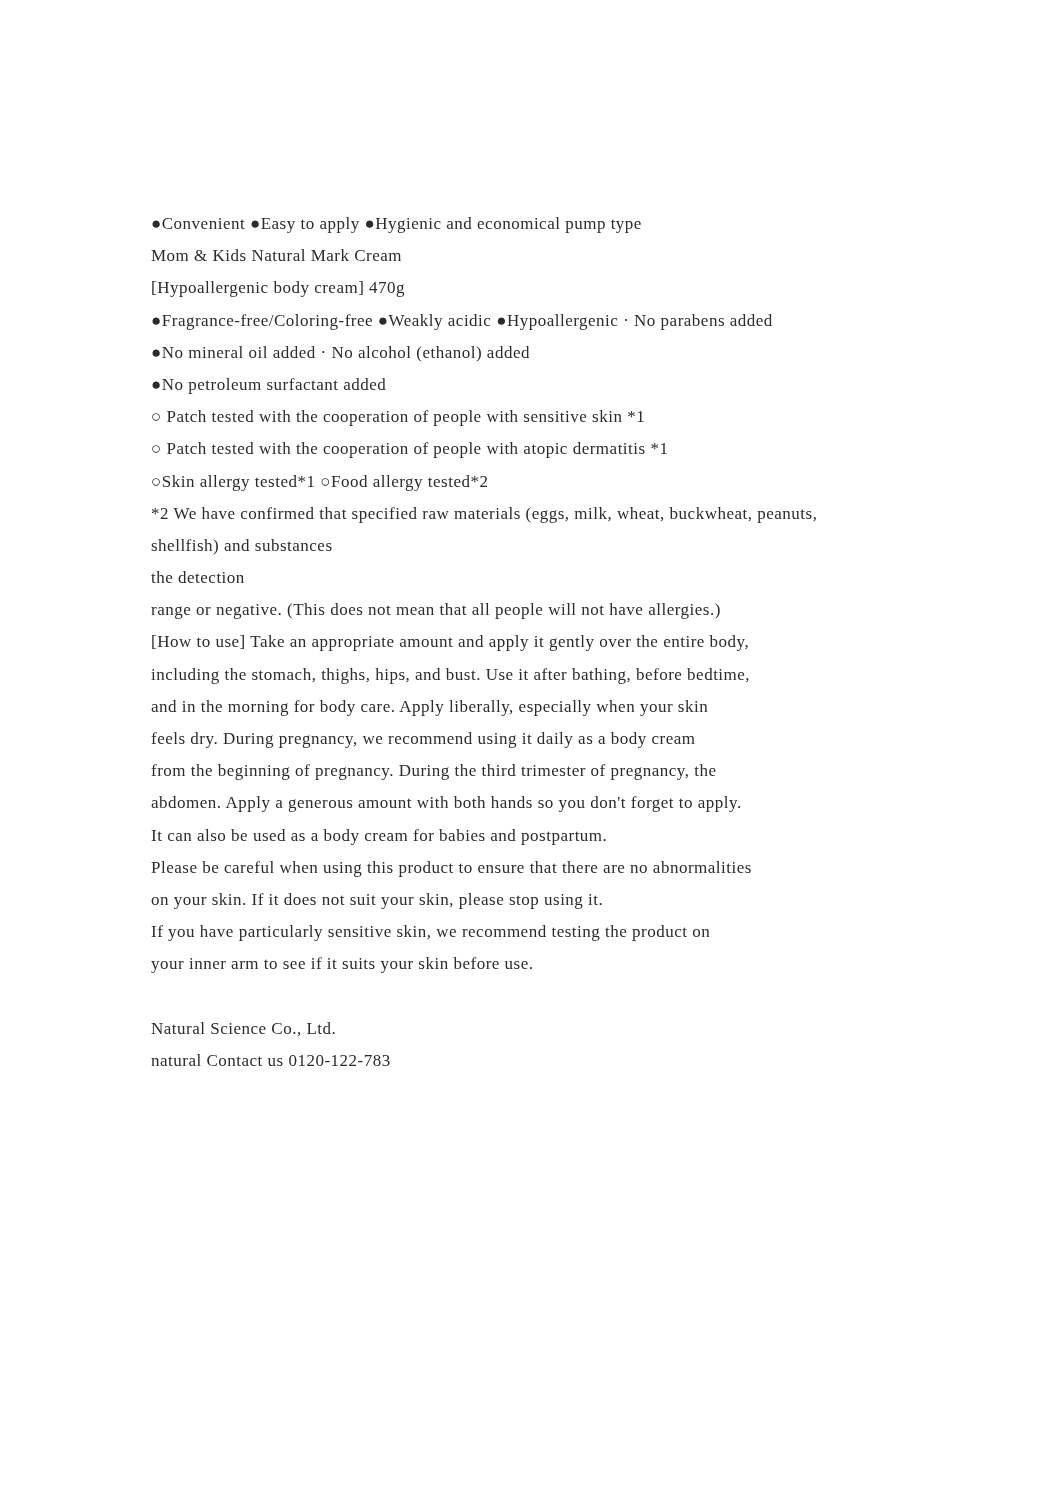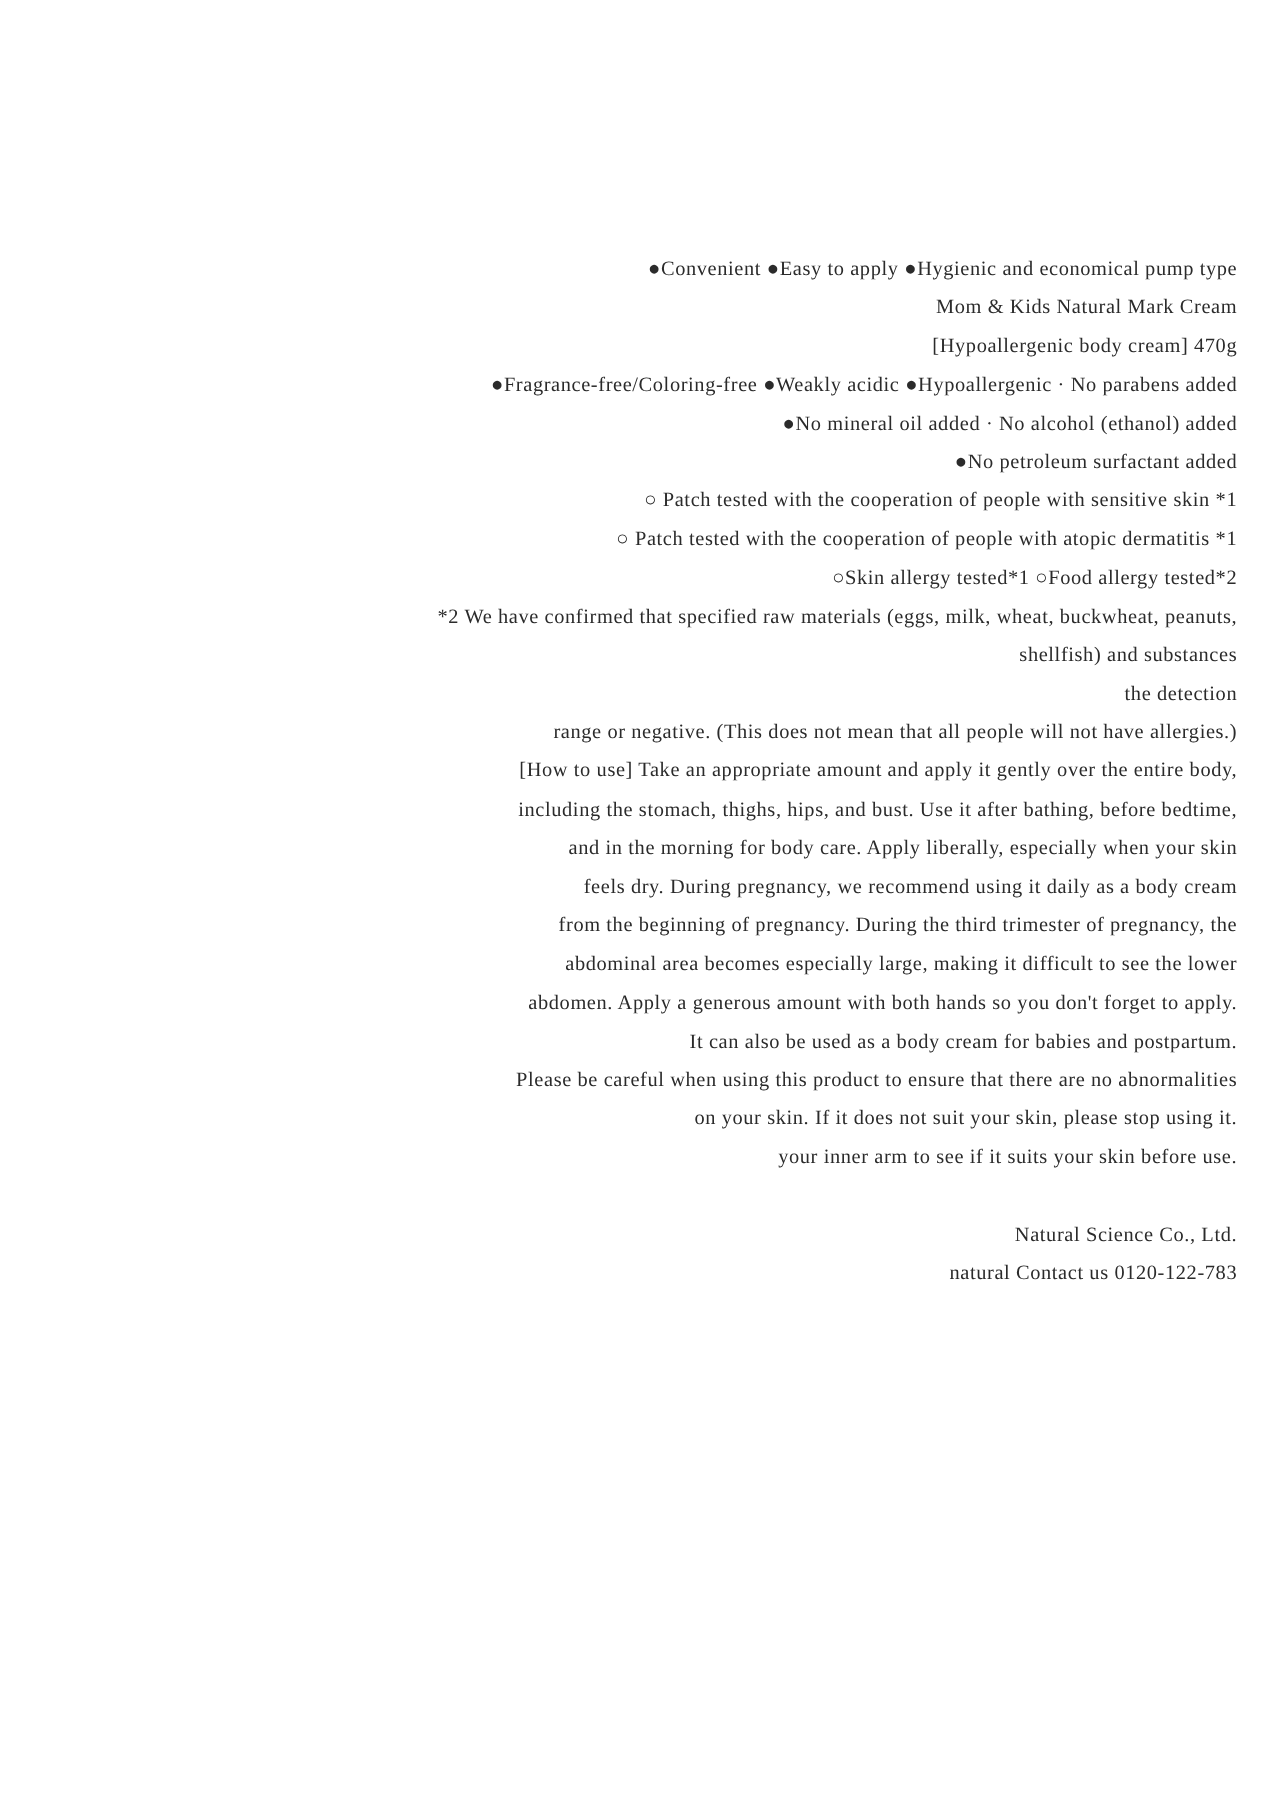--- a/index.html
+++ b/index.html
@@ -6,21 +6,20 @@
     margin: 0;
     padding: 0;
     background: #ffffff;
   }
   .page {
     position: relative;
     width: 1061px;
     height: 1072px;
     background: #ffffff;
     overflow: hidden;
-    text-align: right;
   }
   .content {
     position: absolute;
     top: 208px;
     left: 151px;
     right: 30px;
   }
   p.line {
     margin: 0;
     padding: 0;
@@ -53,24 +52,24 @@
     <p class="line">○Skin allergy tested*1 ○Food allergy tested*2</p>
     <p class="line">*2 We have confirmed that specified raw materials (eggs, milk, wheat, buckwheat, peanuts,</p>
     <p class="line">shellfish) and substances</p>
     <p class="line">the detection</p>
     <p class="line">range or negative. (This does not mean that all people will not have allergies.)</p>
     <p class="line">[How to use] Take an appropriate amount and apply it gently over the entire body,</p>
     <p class="line">including the stomach, thighs, hips, and bust. Use it after bathing, before bedtime,</p>
     <p class="line">and in the morning for body care. Apply liberally, especially when your skin</p>
     <p class="line">feels dry. During pregnancy, we recommend using it daily as a body cream</p>
     <p class="line">from the beginning of pregnancy. During the third trimester of pregnancy, the</p>
-    <p class="line">abdominal area becomes especially large, making it difficult to see the lower</p>
     <p class="line">abdomen. Apply a generous amount with both hands so you don't forget to apply.</p>
     <p class="line">It can also be used as a body cream for babies and postpartum.</p>
     <p class="line">Please be careful when using this product to ensure that there are no abnormalities</p>
     <p class="line">on your skin. If it does not suit your skin, please stop using it.</p>
+    <p class="line">If you have particularly sensitive skin, we recommend testing the product on</p>
     <p class="line">your inner arm to see if it suits your skin before use.</p>
     <p class="line blank"></p>
     <p class="line">Natural Science Co., Ltd.</p>
     <p class="line">natural Contact us 0120-122-783</p>
     <p class="line">www.natural-s.jp/</p>
   </div>
 </div>
 
 </body></html>

